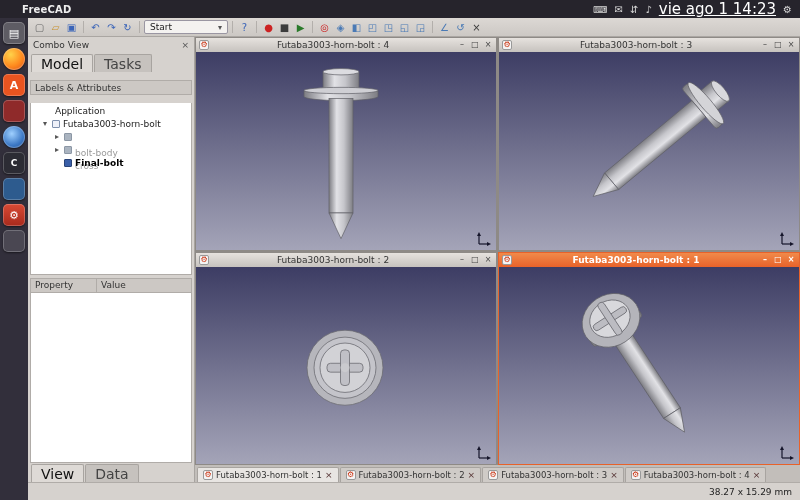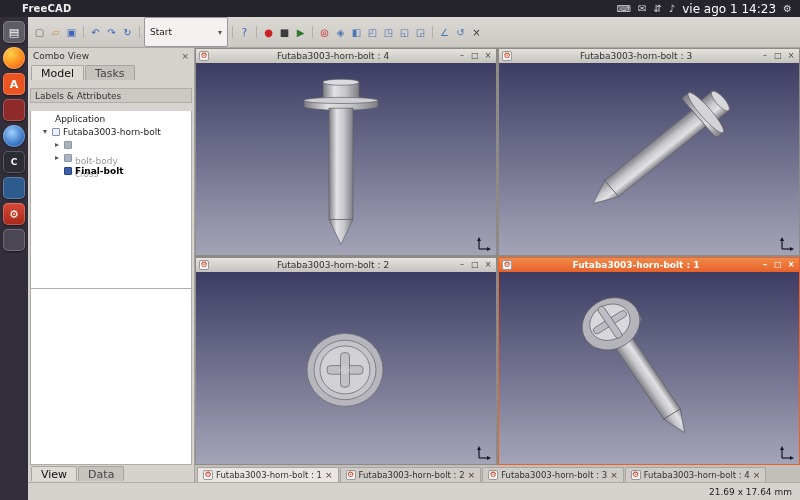--- a/index.html
+++ b/index.html
@@ -5,21 +5,21 @@
   *{margin:0;padding:0;box-sizing:border-box;}
   html,body{width:800px;height:500px;overflow:hidden;}
   body{font-family:"DejaVu Sans",sans-serif;font-size:10px;background:#000;}
   .screen{width:800px;height:500px;display:flex;flex-direction:column;background:#d6d2ce;}
 
   
   .top-panel{flex:0 0 17px;background:var(--top-bar-bg,#26242c);color:#eee;display:flex;align-items:center;gap:7px;padding:0 8px;}
   .app-title{font-weight:bold;font-size:10px;margin-left:14px;letter-spacing:.2px;}
   .tp-spacer{flex:1;}
   .indicator{font-size:10px;color:#d8d8d8;line-height:17px;}
-  .clock{font-size:12px;color:#fff;}
+  .clock{font-size:15px;color:#fff;text-decoration:underline;}
 
   .body-row{flex:1;display:flex;min-height:0;}
 
   
   .launcher{flex:0 0 28px;background:var(--launcher-bg,#322f3b);display:flex;flex-direction:column;align-items:center;padding-top:4px;gap:4px;}
   .launch-item{width:22px;height:22px;border-radius:5px;display:flex;align-items:center;justify-content:center;color:#fff;font-size:11px;font-weight:bold;position:relative;box-shadow:inset 0 0 0 1px rgba(255,255,255,.22), 0 1px 2px rgba(0,0,0,.5);}
   .launch-item.active::before{content:"";position:absolute;left:-6px;top:8px;border:3px solid transparent;border-left-color:#fff;}
   .li-files{background:#5e5c64;}
   .li-firefox{background:radial-gradient(circle at 35% 30%,#ffd24a,#ff8a1e 55%,#d84e1a);border-radius:50%;}
   .li-editor{background:#e95420;}
@@ -31,31 +31,31 @@
   .li-utility{background:#4a4752;}
 
   .main-col{flex:1;display:flex;flex-direction:column;min-width:0;}
 
   
   .toolbar{flex:0 0 19px;background:linear-gradient(#dcd8d4,#ccc8c4);border-bottom:1px solid #aaa6a2;display:flex;align-items:center;padding:0 4px;gap:1px;}
   .tb-icon{width:15px;height:15px;display:flex;align-items:center;justify-content:center;font-size:10px;cursor:default;}
   .tb-sep{width:1px;height:12px;background:#b3afab;margin:0 3px;}
   .c-gray{color:#666;} .c-amber{color:#c8922c;} .c-blue{color:#3a64b8;} .c-red{color:#cc2222;}
   .c-dark{color:#3c3c3c;} .c-green{color:#2a7a2a;} .c-steel{color:#4a7ab5;}
-  .wb-combo{display:flex;align-items:center;gap:4px;background:#f4f2f0;border:1px solid #9a96a2;border-radius:2px;height:30px;padding:4px 5px;font-size:9px;color:#222;min-width:84px;}
+  .wb-combo{display:flex;align-items:center;gap:4px;background:#f4f2f0;border:1px solid #9a96a2;border-radius:2px;height:14px;padding:4px 5px;font-size:9px;color:#222;min-width:84px;}
   .wb-combo .wb-arrow{margin-left:auto;font-size:8px;color:#555;}
 
   .workspace{flex:1;display:flex;min-height:0;}
 
   
   .combo-view{flex:0 0 167px;background:#d6d2ce;border-right:1px solid #a8a4a0;display:flex;flex-direction:column;min-height:0;}
   .dock-title{flex:0 0 15px;display:flex;align-items:center;padding:0 5px;font-size:9px;color:#333;}
   .dock-close{margin-left:auto;font-size:9px;color:#555;line-height:10px;}
   .cv-tabs{flex:0 0 17px;display:flex;padding:2px 3px 0;gap:1px;}
-  .cv-tab{padding:1px 9px 0;font-size:11px;border:1px solid #a8a4a0;border-bottom:none;border-radius:2px 2px 0 0;background:#c6c2be;color:#444;}
+  .cv-tab{padding:1px 9px 0;font-size:14px;border:1px solid #a8a4a0;border-bottom:none;border-radius:2px 2px 0 0;background:#c6c2be;color:#444;}
   .cv-tab.active{background:#dedad6;color:#111;}
   .section-header{flex:0 0 15px;background:#ccc8c4;border:1px solid #b0aca8;font-size:9px;color:#333;display:flex;align-items:center;padding:0 4px;margin:8px 2px;}
   .tree-area{flex:1;background:#fff;border:1px solid #b0aca8;border-top:none;margin:0 2px;overflow:hidden;padding-top:1px;}
   .tree-row{display:flex;align-items:center;height:13px;gap:3px;font-size:9px;color:#222;}
   .tree-row .t-arrow{width:8px;text-align:center;font-size:8px;color:#555;}
   .t-ico{width:8px;height:8px;border-radius:1px;flex:0 0 8px;}
   .t-ico.doc{background:#eef0f8;border:1px solid #7f90ad;}
   .t-ico.part{background:#aab4c0;border:1px solid #8c97a5;}
   .t-ico.final{background:#3a5fa8;border:1px solid #2a4478;}
   .ind-0{padding-left:4px;margin-left:20px;} .ind-1{padding-left:10px;} .ind-2{padding-left:22px;}
@@ -185,20 +185,24 @@
             <div class="tree-row ind-2">
               <span class="t-arrow">▸</span>
               <span class="t-ico part"></span>
               <span class="t-label dim">cross</span>
             </div>
             <div class="tree-row ind-2">
               <span class="t-arrow"></span>
               <span class="t-ico final"></span>
               <span class="t-label bold">Final-bolt</span>
             </div>
+          </div>
+          <div class="prop-header">
+            <span class="prop-col p1">Property</span>
+            <span class="prop-col p2">Value</span>
           </div>
           <div class="prop-area"></div>
           <div class="cv-bottom-tabs">
             <span class="cv-tab active">View</span>
             <span class="cv-tab">Data</span>
           </div>
         </div>
 
         <div class="mdi-col">
           <div class="mdi-area">
@@ -367,18 +371,18 @@
               <span class="fc-ico">⚙</span>
               <span>Futaba3003-horn-bolt : 4</span>
               <span class="tab-close">×</span>
             </span>
           </div>
         </div>
 
       </div>
 
       <div class="status-bar">
-        <span class="dims">21.69 x 17.64 mm</span>
+        <span class="dims">38.27 x 15.29 mm</span>
       </div>
 
     </div>
   </div>
 </div>
 
 </body></html>

